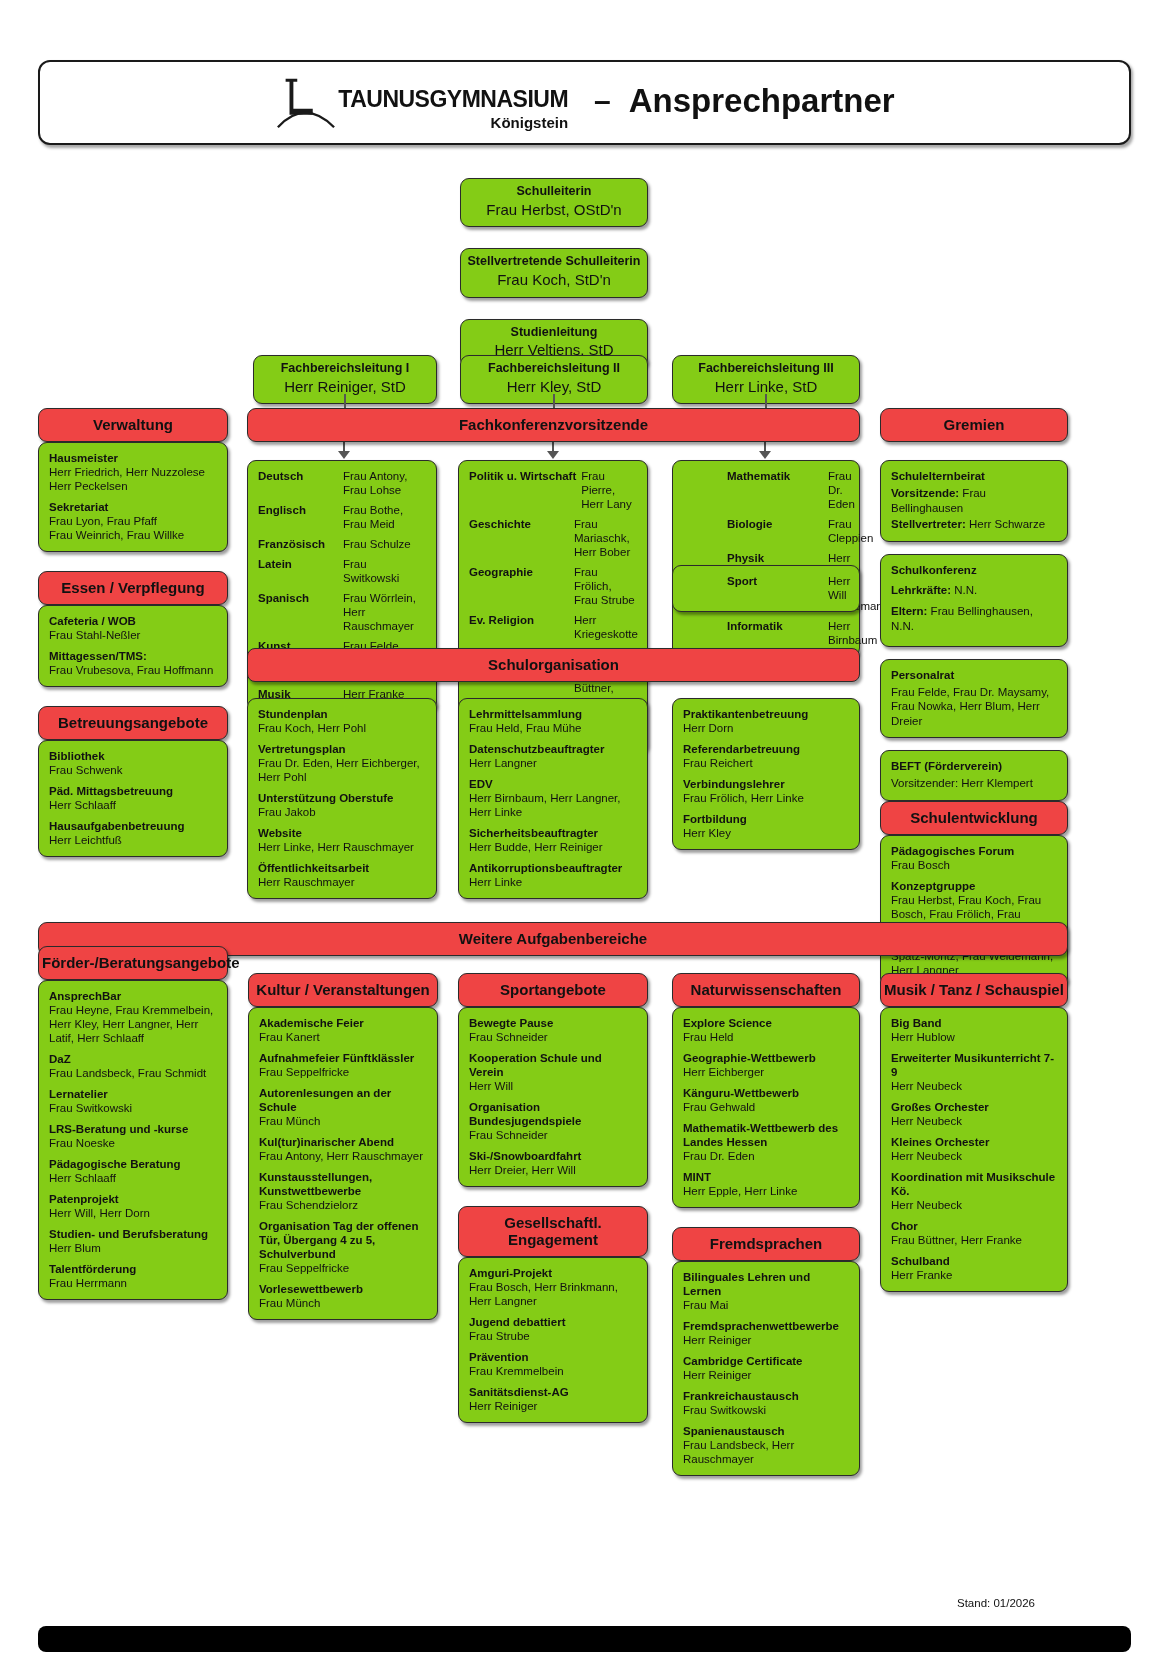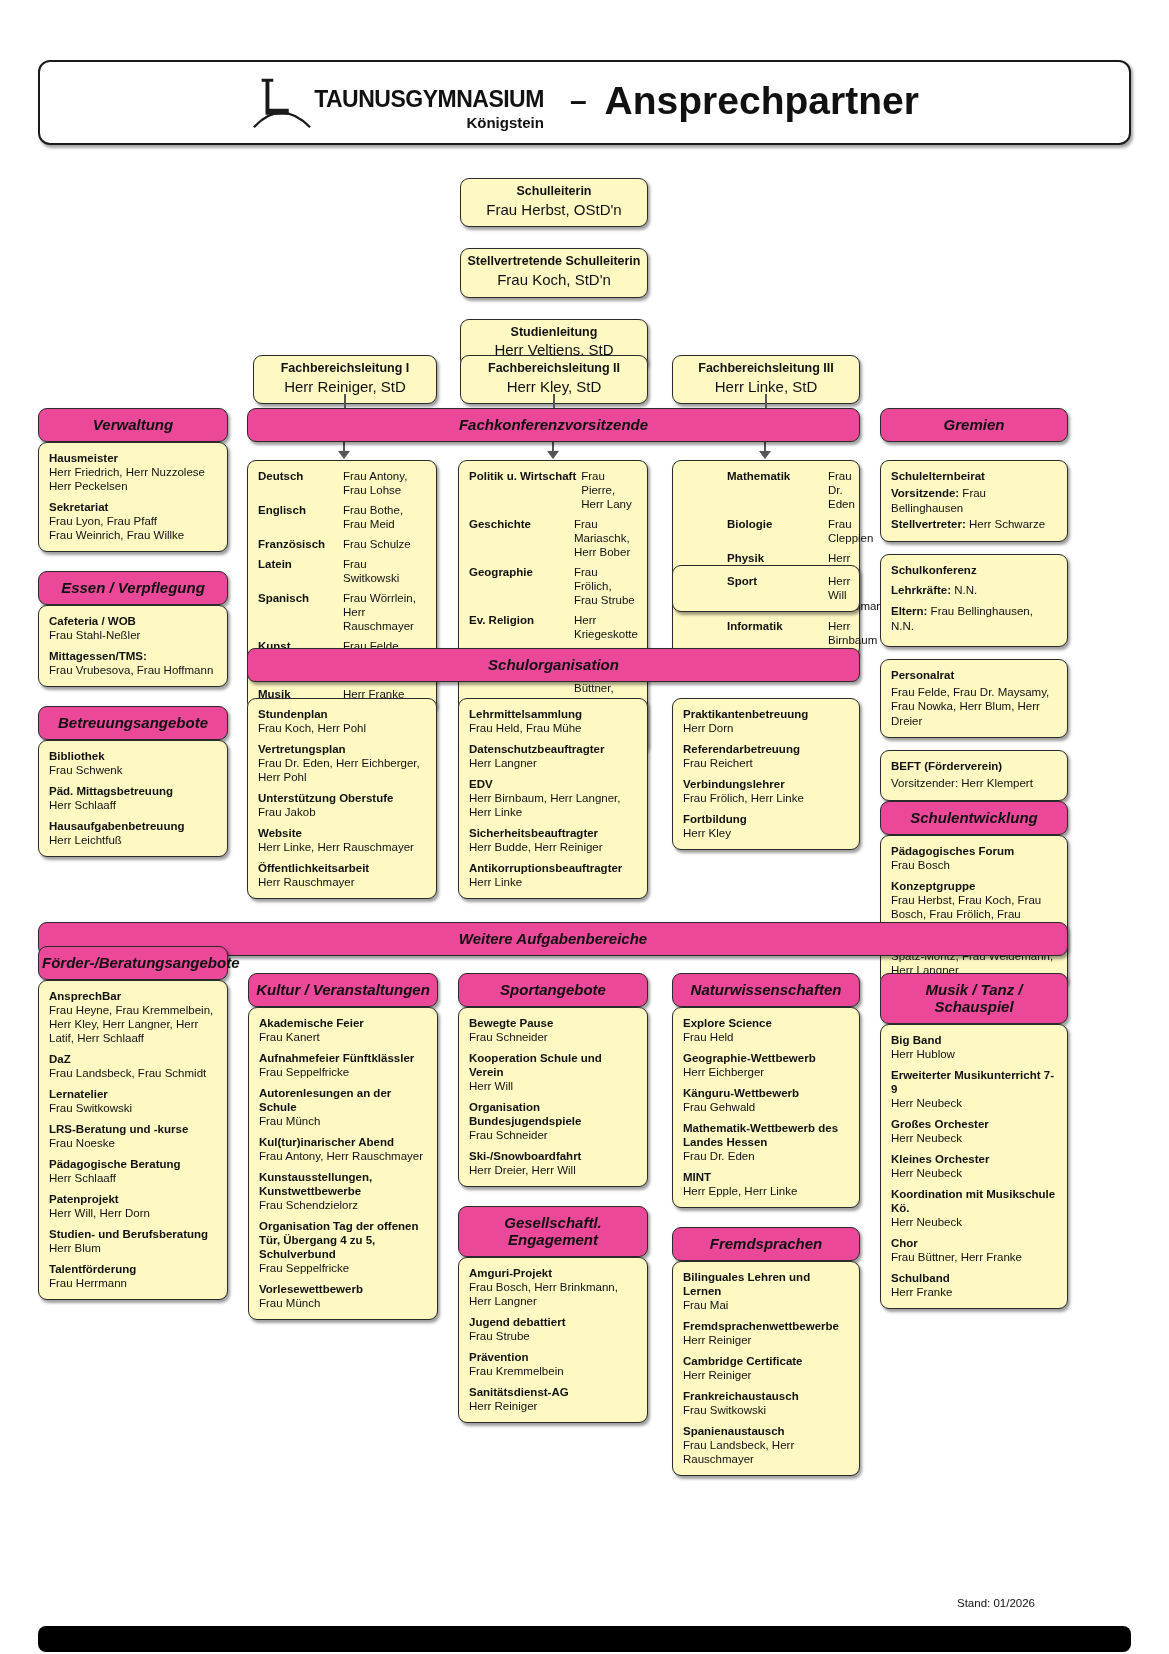--- a/index.html
+++ b/index.html
@@ -1,36 +1,36 @@
 <!DOCTYPE html>
 <html><head>
 <meta charset="utf-8">
 <style>
   html,body { margin:0; padding:0; background:#fff; }
   body { font-family:"Liberation Sans", sans-serif; color:#111; }
   .page { position:relative; width:1169px; height:1654px; background:#fff; overflow:hidden; }
   .abs { position:absolute; box-sizing:border-box; }
 
   
-  .box { box-sizing:border-box; background:#fef9c3; border:1.6px solid #2b2b2b; border-radius:9px;
+  .box { box-sizing:border-box; background:#84cc16; border:1.6px solid #2b2b2b; border-radius:9px;
          box-shadow:2px 2.5px 3px rgba(0,0,0,.38); }
-  .header-box { background:#ec4899; font-weight:bold; text-align:center; font-size:15px;
-                padding:7px 3px 8px;font-style:italic; }
+  .header-box { background:#ef4444; font-weight:bold; text-align:center; font-size:15px;
+                padding:7px 3px 8px; }
   .content-box { padding:8px 10px 9px; }
 
   
   .header-band { left:38px; top:60px; width:1093px; height:85px; border:2.4px solid #1a1a1a;
                  border-radius:12px; background:#fff; box-shadow:2px 2.5px 3px rgba(0,0,0,.35);
                  display:flex; align-items:center; justify-content:center; gap:16px;text-align:center; }
   .logo { display:flex; align-items:flex-end; gap:2px; }
   .logo-text { display:flex; flex-direction:column; align-items:flex-end; }
   .logo-l1 { font-size:23px; font-weight:bold; letter-spacing:-0.5px; line-height:1; }
   .logo-l2 { font-size:15px; font-weight:bold; line-height:1.2; margin-top:3px; }
   .header-sep { font-size:30px; font-weight:bold; margin:0 2px 4px 10px; }
-  .page-title { font-size:39px; font-weight:bold; margin:0 0 4px 0; line-height:1; }
+  .page-title { font-size:33px; font-weight:bold; margin:0 0 4px 0; line-height:1; }
 
   
   .node-box { width:188px; padding:5px 4px 7px; text-align:center; }
   .nb-title { font-size:12.5px; font-weight:bold; line-height:1.25; }
   .nb-person { font-size:15px; line-height:1.25; margin-top:1px; }
   .chain > div { margin-bottom:21px; }
   .fbl > div { position:absolute; top:0; }
   .fbl > div:nth-of-type(1) { left:253px; width:184px; }
   .fbl > div:nth-of-type(2) { left:460px; width:188px; }
   .fbl > div:nth-of-type(3) { left:672px; width:188px; }

